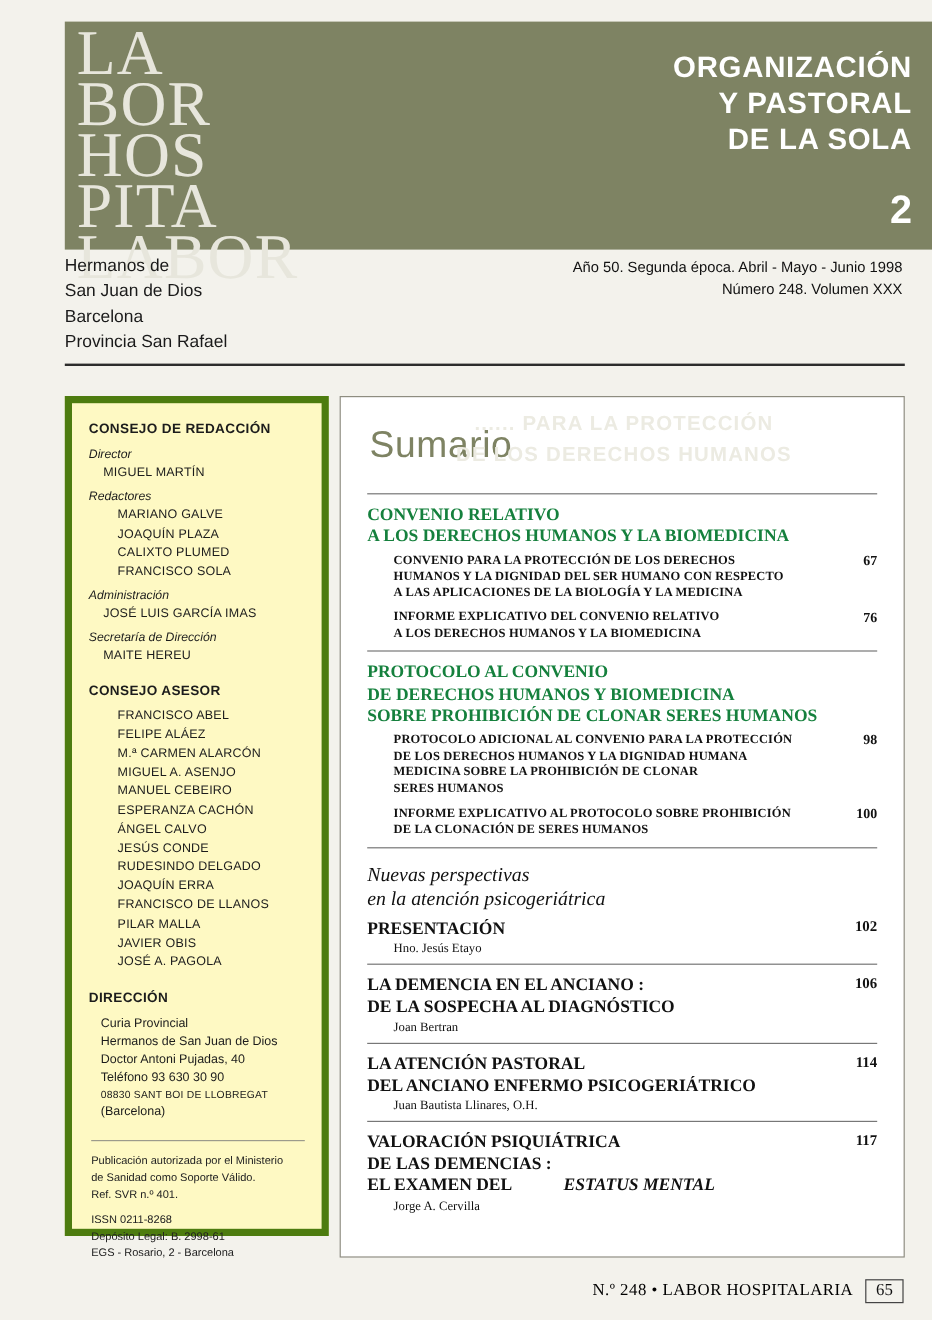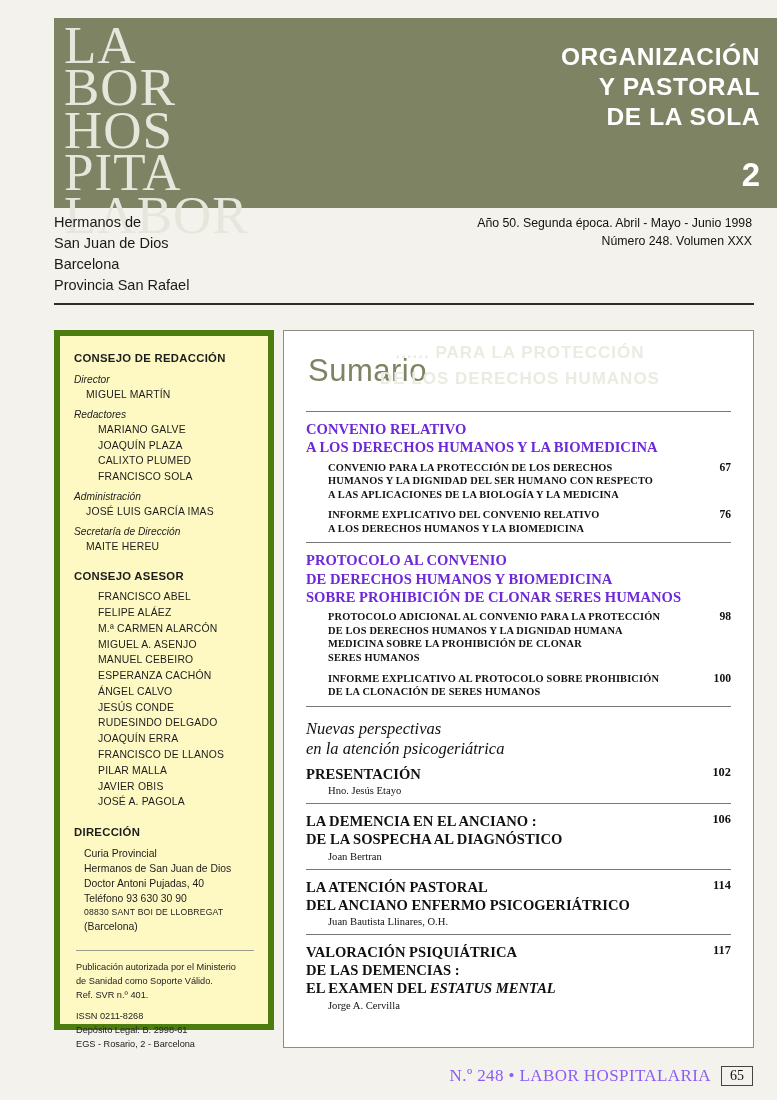--- a/index.html
+++ b/index.html
@@ -195,21 +195,21 @@
     border: none;
     border-top: 1px solid #777;
     margin: 7px 0 8px 0;
   }
   .grp-title {
     font-family: "Liberation Serif", serif;
     font-size: 14.6px;
     font-weight: bold;
     line-height: 1.26;
     margin: 0 0 4px 0;
-    color: #6d28d9;
+    color: #15803d;
   }
   .entry {
     display: flex;
     justify-content: space-between;
     align-items: flex-start;
     margin: 0 0 7px 0;
   }
   .entry .txt {
     font-family: "Liberation Serif", serif;
     font-weight: bold;
@@ -266,34 +266,34 @@
   .footer {
     position: absolute;
     right: 24px;
     bottom: 14px;
     display: flex;
     align-items: center;
     gap: 10px;
   }
   .foot-txt {
     font-family: "Liberation Serif", serif;
-    font-size: 17px;
+    font-size: 14px;
     letter-spacing: 0.4px;
-    color: #8b5cf6;
+    color: #000000;
     margin-left: 16px;
   }
   .foot-page {
     border: 1px solid #444;
     padding: 1px 8px;
     font-family: "Liberation Serif", serif;
     font-size: 14px;
     color: #111;
     background: #f3f2ec;
   }
-  .it { font-style: italic; }
+  .it { font-style: italic; margin-left: 40px; }
 </style>
 </head>
 <body>
 
 <div class="page">
 
   <div class="masthead">
     <div class="logo-block">
       <span class="logo-line">LA</span>
       <span class="logo-line">BOR</span>

